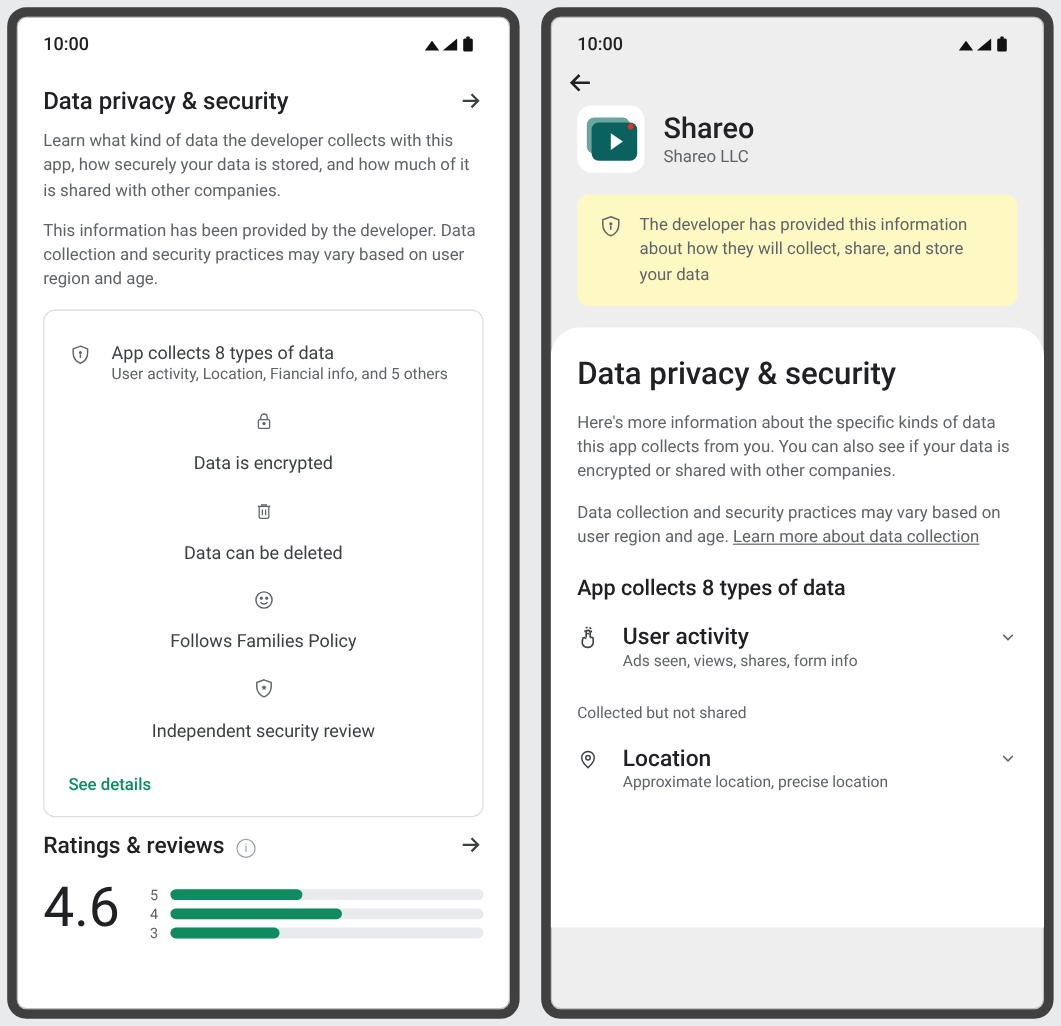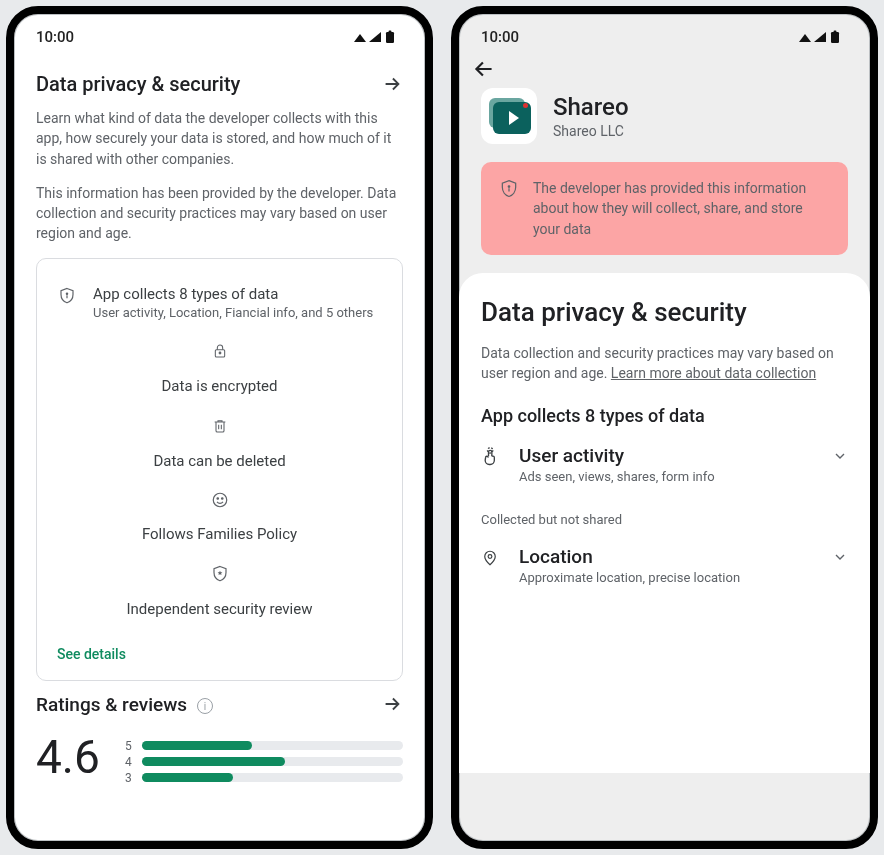--- a/index.html
+++ b/index.html
@@ -8,22 +8,22 @@
     background: #e8eaec;
     width: 884px;
     height: 855px;
     display: flex;
     gap: 18px;
     padding: 6px;
   }
   .phone {
     flex: 1;
     background: #fff;
-    border-radius: 32px;
-    border: 8px solid #000000;
+    border-radius: 16px;
+    border: 8px solid #404040;
     position: relative;
     overflow: hidden;
     box-shadow: inset 0 0 0 1px #bcc0c3;
   }
   .phone.grey { background: #eeeeee; }
   .statusbar {
     display: flex;
     justify-content: space-between;
     align-items: center;
     padding: 14px 22px 6px 22px;
@@ -167,21 +167,21 @@
     border-left: 10px solid #fff;
     border-top: 7px solid transparent;
     border-bottom: 7px solid transparent;
     margin-left: 3px;
   }
   .appicon .dot{ position:absolute; width:5px; height:5px; background:#d33; border-radius:50%; right:9px; top:15px;}
   .appname { font-size: 24px; font-weight: 500; color: #202124; }
   .appdev { font-size: 14px; color: #5f6368; margin-top: 2px; }
   .notice {
     margin: 0 22px 18px 22px;
-    background: #fca5a5;
+    background: #fef9c3;
     border-radius: 10px;
     padding: 16px 18px;
     display: flex;
     gap: 14px;
     color: #5f6368;
   }
   .notice-text { font-size: 14px; line-height: 1.45; flex:1;}
   .whitecard {
     background: #fff;
     border-radius: 24px 24px 0 0;
@@ -365,20 +365,21 @@
           <path d="M12 2l8 3v5c0 5-3.4 9.5-8 11-4.6-1.5-8-6-8-11V5l8-3z"></path>
           <circle cx="12" cy="9" r="0.9" fill="#5f6368"></circle>
           <line x1="12" y1="11" x2="12" y2="15"></line>
         </svg>
       </span>
       <div class="notice-text">The developer has provided this information about how they will collect, share, and store your data</div>
     </div>
 
     <div class="whitecard">
       <div class="wc-title">Data privacy &amp; security</div>
+      <p class="wc-body">Here's more information about the specific kinds of data this app collects from you. You can also see if your data is encrypted or shared with other companies.</p>
       <p class="wc-body">
         <span>Data collection and security practices may vary based on user region and age. </span><a class="underline">Learn more about data collection</a>
       </p>
 
       <div class="subhead">App collects 8 types of data</div>
 
       <div class="drow">
         <span class="dicon">
           <svg width="20" height="22" viewBox="0 0 24 24" fill="none" stroke="#3c4043" stroke-width="1.6">
             <path d="M9 11V6a2 2 0 114 0v5"></path>

